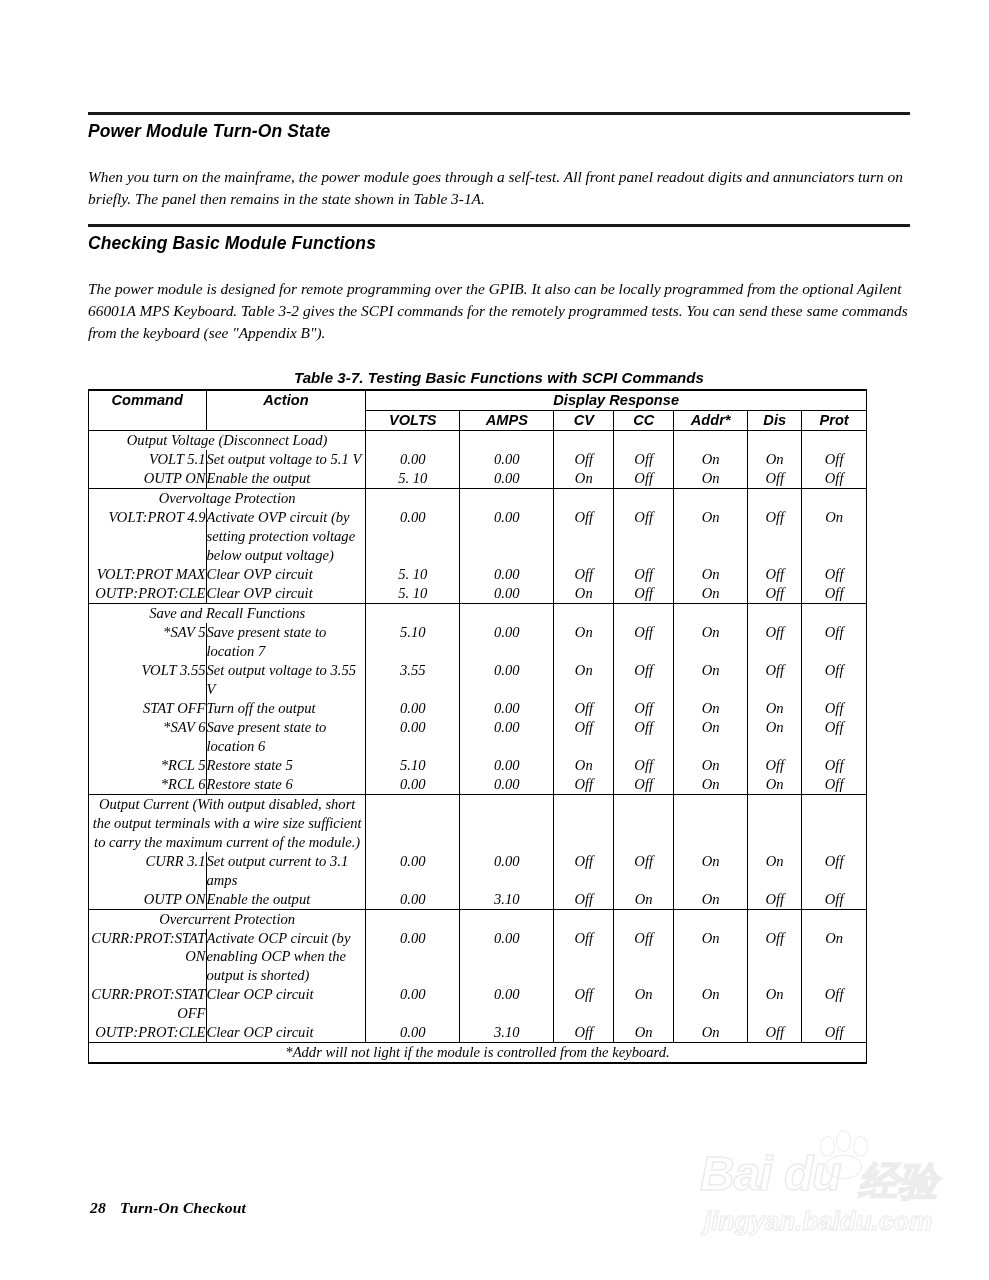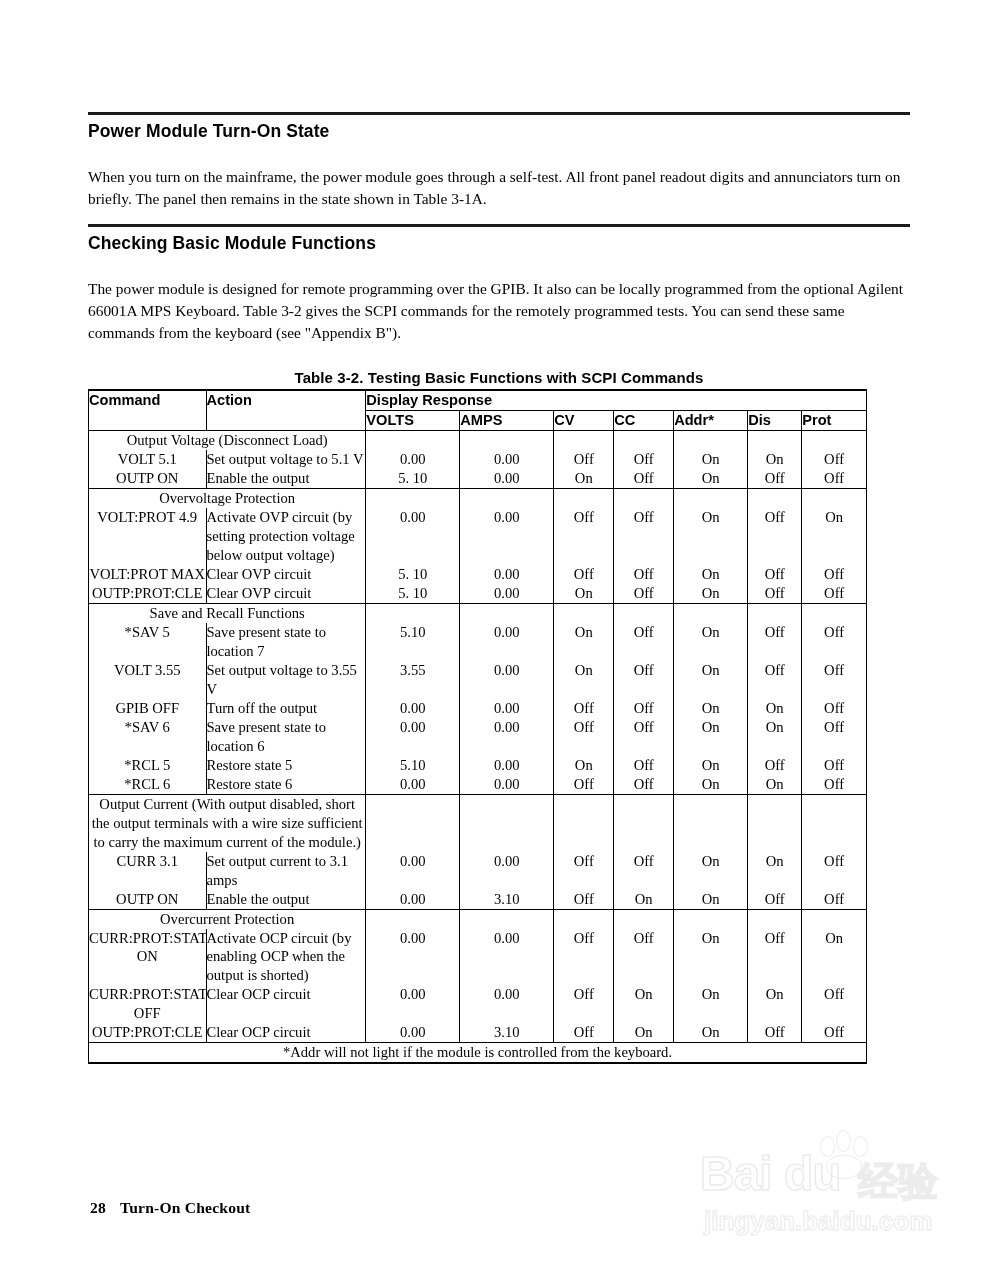--- a/index.html
+++ b/index.html
@@ -13,20 +13,21 @@
     position: relative;
     font-family: "Liberation Serif", serif;
     color: #000000;
     overflow: hidden;
   }
   .page {
     position: absolute;
     left: 0; top: 0;
     width: 951px;
     height: 1280px;
+    font-style: italic;
   }
   .content {
     position: absolute;
     left: 88px;
     top: 112px;
     width: 822px;
   }
 
   
   .rule-thick {
@@ -105,26 +106,26 @@
   .bd-l { border-left: 1.5px solid #000; }
   .bd-r { border-right: 1.5px solid #000; }
   .outer-top { border-top: 2.5px solid #000; }
   .outer-bot { border-bottom: 2.5px solid #000; }
 
   
   .hdr {
     font-family: "Liberation Sans", sans-serif;
     font-weight: bold;
     font-size: 14.6px;
-    text-align: left;
+    text-align: center;
     padding: 2px 2px 3px 2px;
     vertical-align: middle;
   }
   
-  .c-cmd   { padding: 1px 4px 1px 5px; text-align: center; }
+  .c-cmd   { padding: 1px 4px 1px 5px; text-align: right; }
   .c-act   { padding: 1px 4px 1px 6px; text-align: left; }
   .c-val   { padding: 1px 2px; text-align: center; }
   .sect    { padding: 1px 4px 1px 5px; text-align: center; }
   .sect-left { padding: 1px 4px 1px 5px; text-align: center; }
   .foot {
     text-align: center;
     padding: 3px 4px 22px 4px;
     font-size: 14.6px;
     margin-left: 44px;
   }
@@ -210,21 +211,21 @@
     <h1 class="section-heading">Power Module Turn-On State</h1>
     <p class="body-text">When you turn on the mainframe, the power module goes through a self-test.  All front panel readout digits and annunciators turn on briefly.  The panel then remains in the state shown in Table 3-1A.</p>
 
 
     <div style="margin-top:14px;">
       <div class="rule-thick"></div>
       <h1 class="section-heading">Checking Basic Module Functions</h1>
       <p class="body-text">The power module is designed for remote programming over the GPIB.  It also can be locally programmed from the optional Agilent 66001A MPS Keyboard.  Table 3-2 gives the SCPI commands for the remotely programmed tests.  You can send these same commands from the keyboard (see "Appendix B").</p>
     </div>
 
-    <div class="table-caption">Table 3-2.  Testing Basic Functions with SCPI Commands</div>
+    <div class="table-caption">Table 3-7.  Testing Basic Functions with SCPI Commands</div>
 
     <table class="scpi">
       <colgroup>
         <col style="width:100px">
         <col style="width:136px">
         <col style="width:80px">
         <col style="width:80px">
         <col style="width:51px">
         <col style="width:51px">
         <col style="width:63px">
@@ -349,21 +350,21 @@
             <td class="c-act bd-r">Set output voltage to 3.55 V</td>
             <td class="c-val bd-r">3.55</td>
             <td class="c-val bd-r">0.00</td>
             <td class="c-val bd-r">On</td>
             <td class="c-val bd-r">Off</td>
             <td class="c-val bd-r">On</td>
             <td class="c-val bd-r">Off</td>
             <td class="c-val bd-r">Off</td>
           </tr>
           <tr>
-            <td class="c-cmd bd-l bd-r">GPIB OFF</td>
+            <td class="c-cmd bd-l bd-r">STAT OFF</td>
             <td class="c-act bd-r">Turn off the output</td>
             <td class="c-val bd-r">0.00</td>
             <td class="c-val bd-r">0.00</td>
             <td class="c-val bd-r">Off</td>
             <td class="c-val bd-r">Off</td>
             <td class="c-val bd-r">On</td>
             <td class="c-val bd-r">On</td>
             <td class="c-val bd-r">Off</td>
           </tr>
           <tr>

